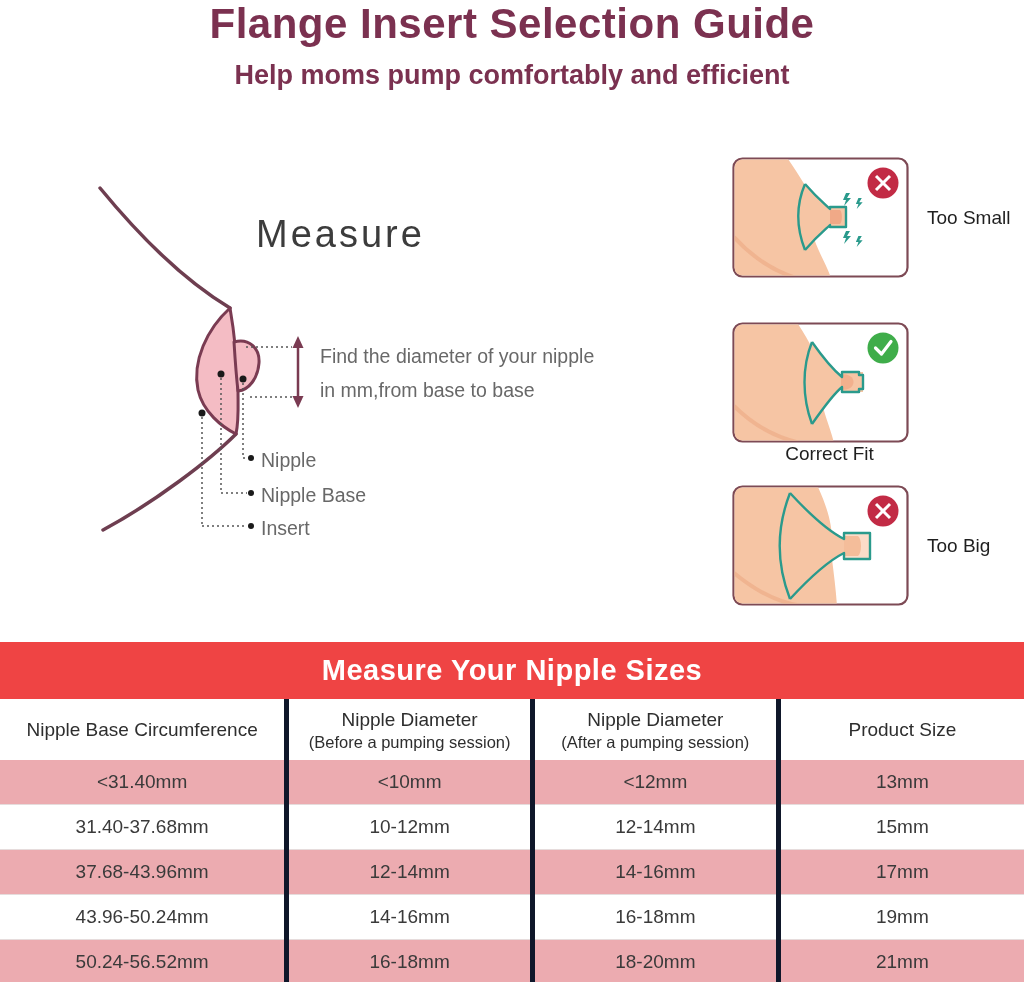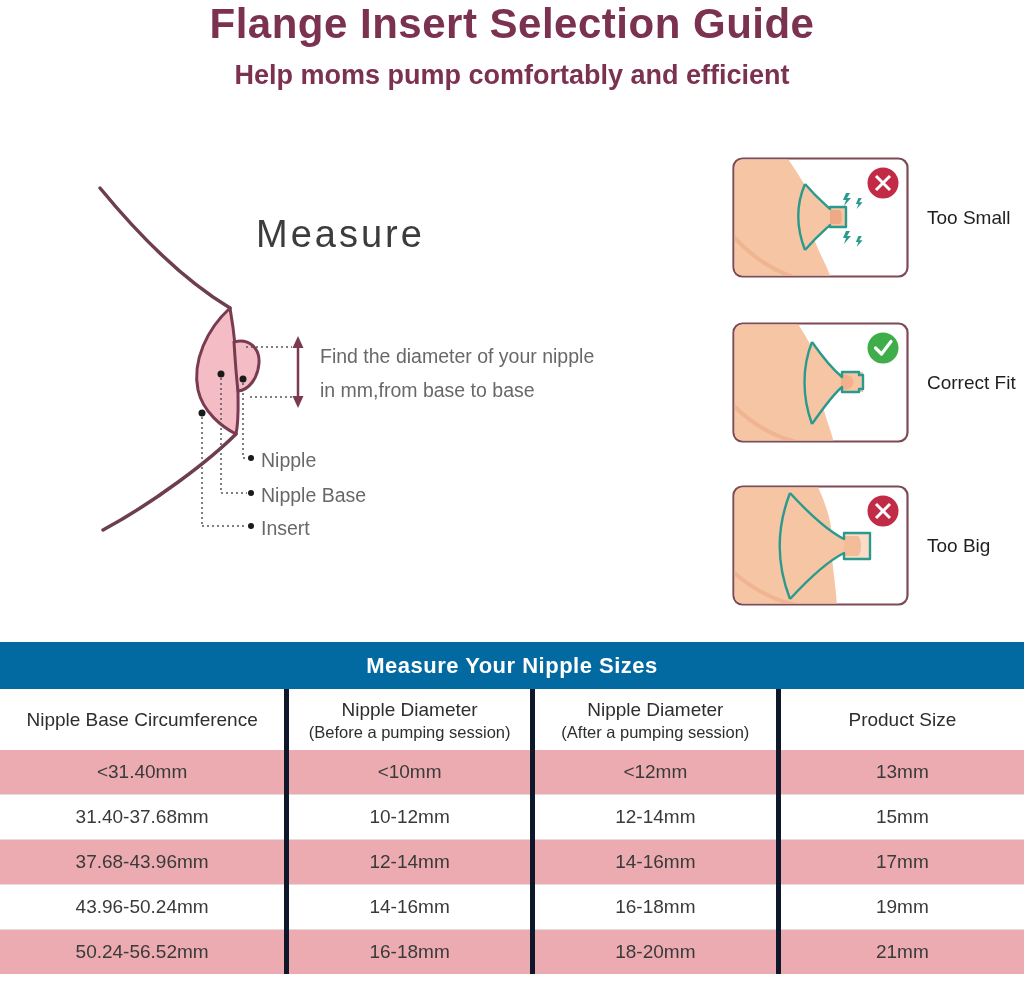--- a/index.html
+++ b/index.html
@@ -21,26 +21,26 @@
   .abs{ position:absolute; }
   .measure-title{
     left:256px;top:98px;font-size:38px;color:#3c3c3c;letter-spacing:3px;font-weight:300;
   }
   .instructions{ left:320px;top:224px;font-size:19.5px;color:#686868;line-height:34px; }
   .part-label{ font-size:19.5px;color:#686868; left:261px; }
   .pl-1{ top:334px; } .pl-2{ top:369px; } .pl-3{ top:402px; }
   .diagram-svg{ left:60px; top:35px; }
   
   .fit-card{ display:flex; align-items:center; left:713px;margin-left:19px; }
-  .fc-1{ top:42px; } .fc-2{ top:207px; } .fc-3{ top:370px; }
+  .fc-1{ top:42px; } .fc-2{ top:207px;flex-direction:column; } .fc-3{ top:370px; }
   .fit-label{ margin-left:18px; font-size:19px; color:#1f1f1f; white-space:nowrap; }
   
   .table-wrap{ position:absolute; left:0; top:642px; width:1024px; }
   .table-band{
-    height:47px; background:#0369a1; color:#ffffff; font-size:22px; font-weight:bold;
+    height:57px; background:#ef4444; color:#ffffff; font-size:29px; font-weight:bold;
     display:flex; align-items:center; justify-content:center; letter-spacing:.5px;
   }
   table.sizes{ width:1024px; border-collapse:collapse; table-layout:fixed; }
   table.sizes th, table.sizes td{
     text-align:center; vertical-align:middle; font-weight:normal; padding:0;
   }
   table.sizes th{ height:61px; background:#ffffff; color:#2e2e2e; }
   table.sizes td{ height:44px; font-size:19px; color:#3a3a3a; }
   table.sizes th + th, table.sizes td + td{ border-left:5px solid #0f172a; }
   table.sizes tr + tr td{ border-top:1px solid #e6dcdc; }

